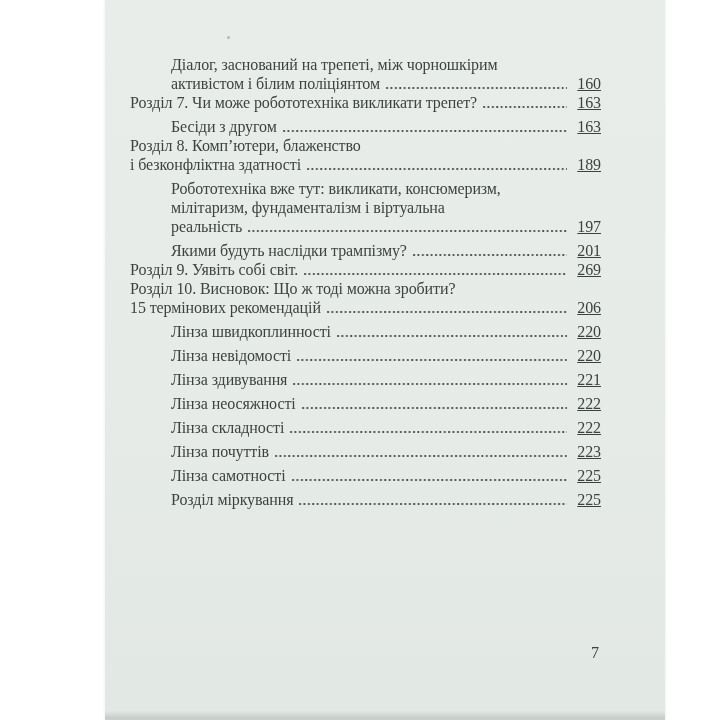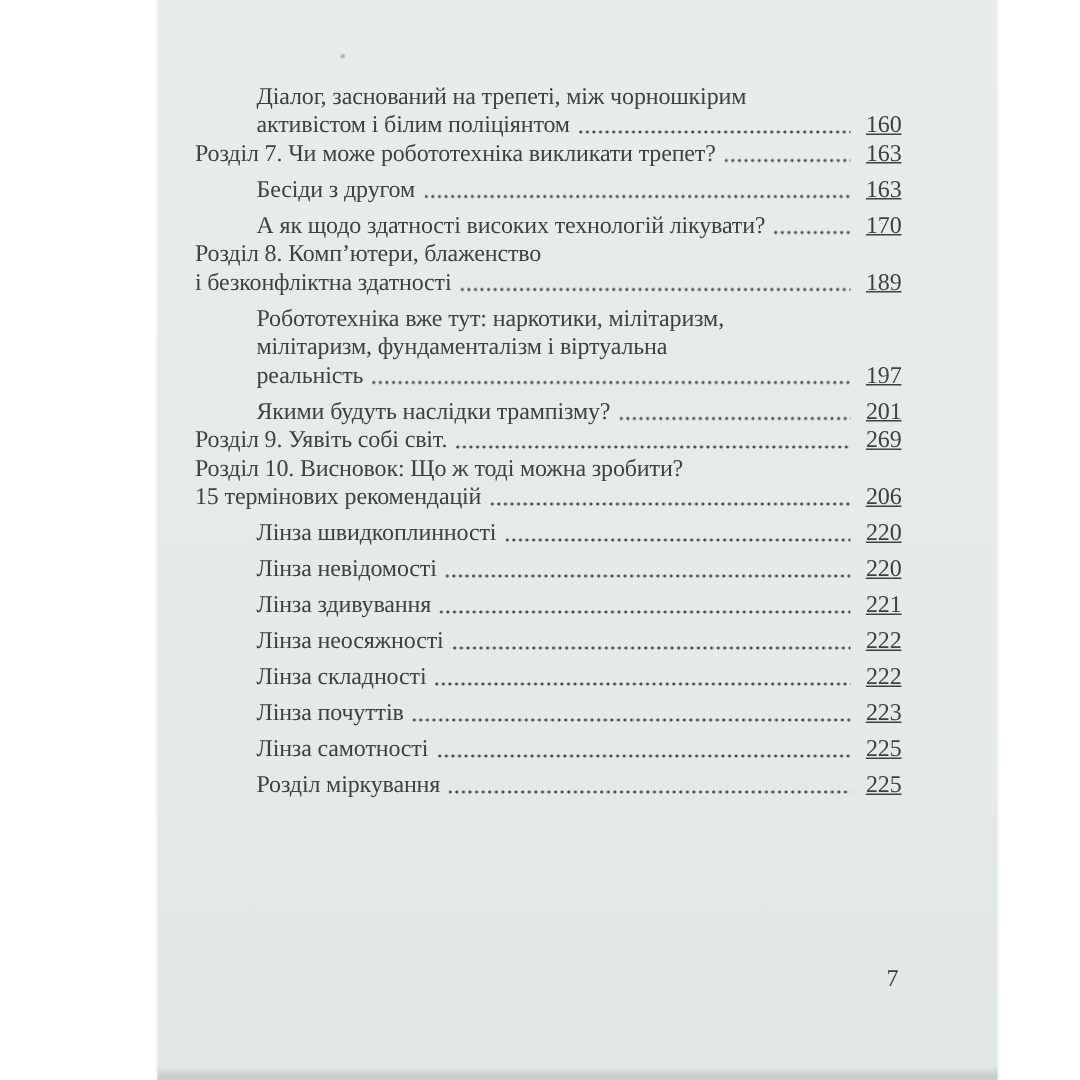--- a/index.html
+++ b/index.html
@@ -116,37 +116,30 @@
       <span class="pagenum">163</span>
     </div>
   </div>
         <div class="entry level-1 gap-item">
     <div class="last-line">
       <span class="title">Бесіди з другом</span>
       <span class="leader"></span>
       <span class="pagenum">163</span>
     </div>
   </div>
-        <div class="entry level-1 gap-item">
-    <div class="last-line">
-      <span class="title">А як щодо здатності високих технологій лікувати?</span>
-      <span class="leader"></span>
-      <span class="pagenum">170</span>
-    </div>
-  </div>
         <div class="entry level-0 gap-group">
     <div class="line">Розділ 8. Комп’ютери, блаженство</div>
           <div class="last-line">
       <span class="title">і безконфліктна здатності</span>
       <span class="leader"></span>
       <span class="pagenum">189</span>
     </div>
   </div>
         <div class="entry level-1 gap-item">
-    <div class="line">Робототехніка вже тут: наркотики, мілітаризм,</div>
+    <div class="line">Робототехніка вже тут: викликати, консюмеризм,</div>
           <div class="line">мілітаризм, фундаменталізм і віртуальна</div>
           <div class="last-line">
       <span class="title">реальність</span>
       <span class="leader"></span>
       <span class="pagenum">197</span>
     </div>
   </div>
         <div class="entry level-1 gap-item">
     <div class="last-line">
       <span class="title">Якими будуть наслідки трампізму?</span>

